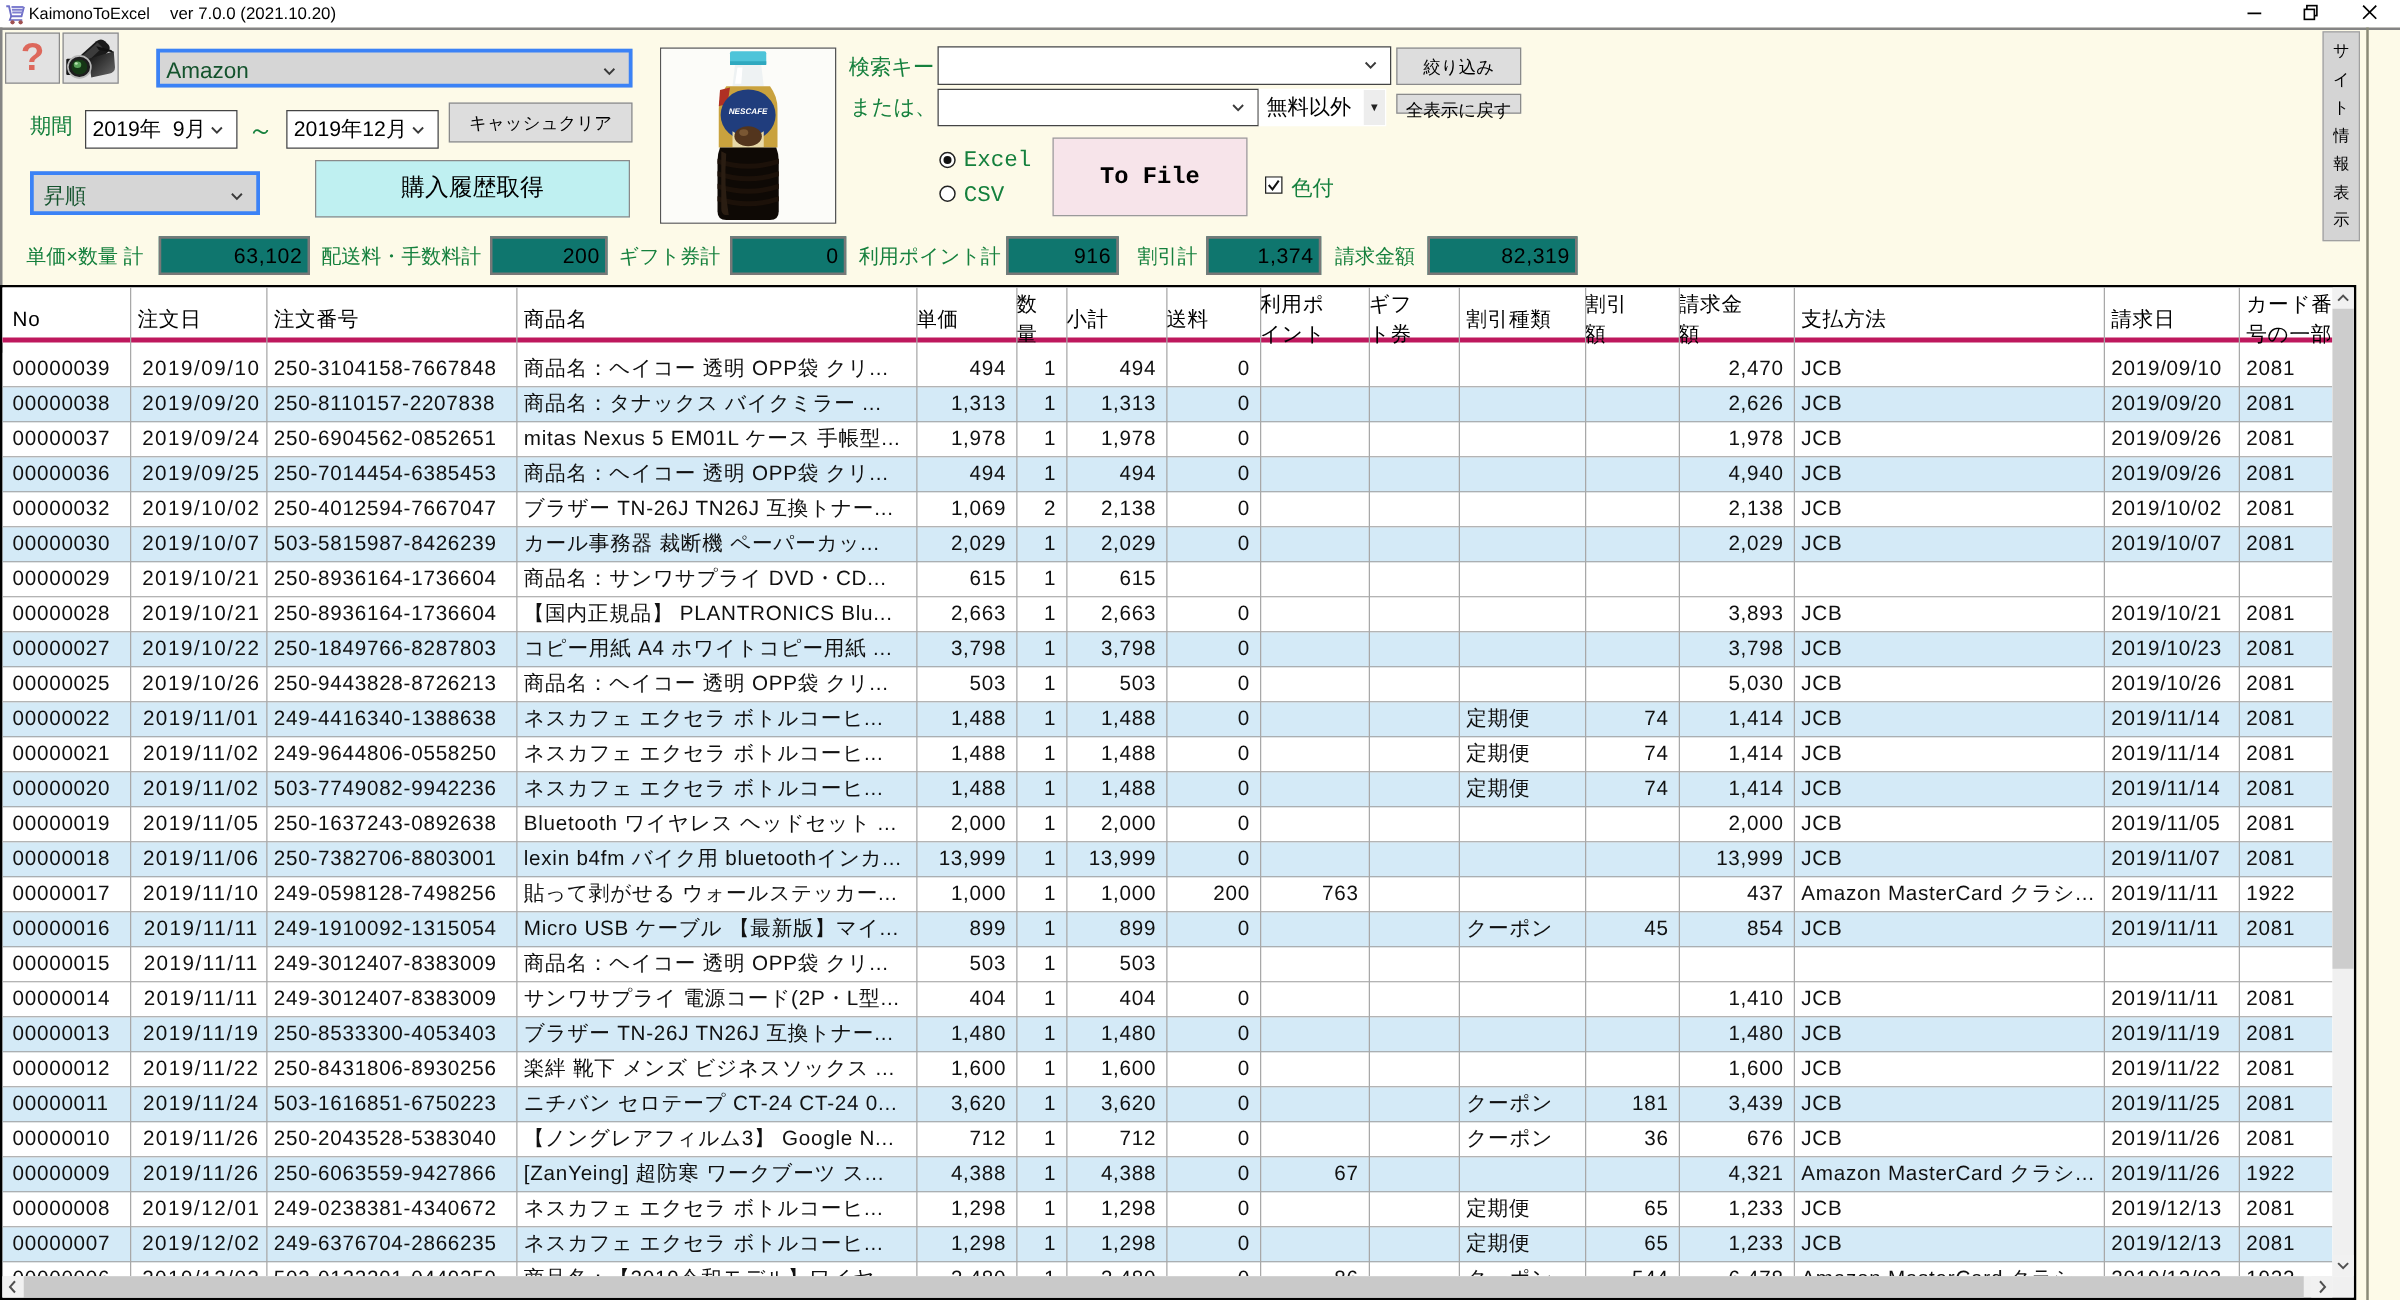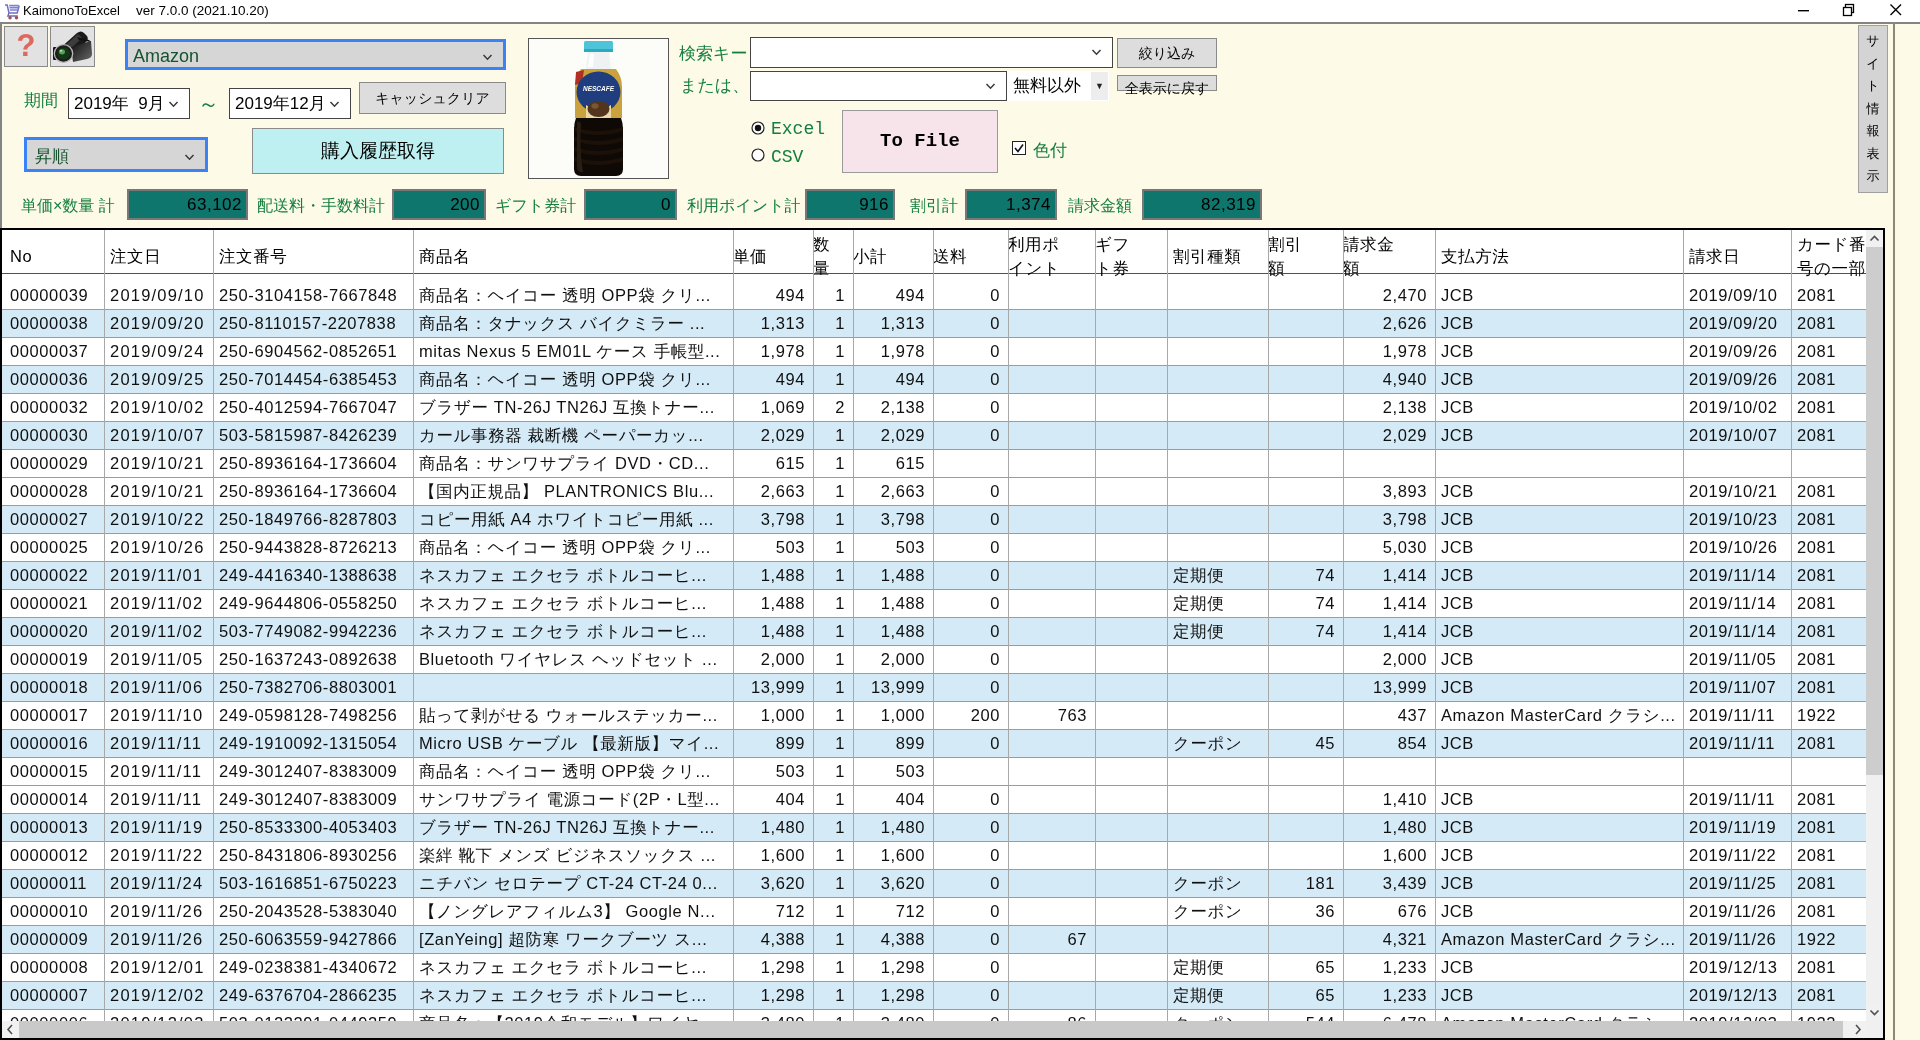--- a/index.html
+++ b/index.html
@@ -13,29 +13,29 @@
 #leftborder{position:absolute;left:0;top:22px;width:2px;height:1018px;background:#848484}
 #rightline{position:absolute;left:1893px;top:22px;width:2px;height:1018px;background:#8a8a78}
 .btn{position:absolute;background:#dddddd;border:1px solid #8a8a8a;color:#000;text-align:center}
 .combo{position:absolute;background:#d6d6d6;border:3px solid #3b82f6;color:#14532d}
 .combow{position:absolute;background:#fff;border:1px solid #444;color:#000}
 label{position:absolute;color:#15803d}
 .sumbox{position:absolute;height:31px;background:#0f766e;border:2px solid #787878;font-size:17px;letter-spacing:0.5px;text-align:right;padding-right:4px;line-height:27px}
 .sumlab{font-size:16px;line-height:20px}
 
 #tbl{position:absolute;left:0;top:228px;width:1885px;height:812px;border:2px solid #000;background:#fff}
-#thead{position:absolute;left:0;top:0;width:1864px;height:44px;background:#fff;border-bottom:1px solid #be185d}
+#thead{position:absolute;left:0;top:0;width:1864px;height:44px;background:#fff;border-bottom:4px solid #be185d}
 .hc{position:absolute;top:0;height:51px;font-size:16.5px;letter-spacing:0.6px;display:flex;flex-direction:column;justify-content:center;align-items:flex-start;line-height:24px;white-space:nowrap}
 .hc em{display:block;font-style:normal}
 #rows{position:absolute;left:0;top:52px;width:1864px;height:739px;overflow:hidden}
 .row{position:relative;width:1864px;height:28px;background:#fff;border-bottom:1px solid #9c9c9c}
 .row.b{background:#d4eaf7}
 .row span{position:absolute;top:0;height:27px;line-height:27px;font-size:16.5px;letter-spacing:0.6px;white-space:nowrap;overflow:hidden;color:#101010}
 .c0{left:0px;width:101px;padding-left:8px;text-align:left}
-.c1{left:102px;width:108px;padding-left:6px;text-align:left}
+.c1{left:102px;width:108px;padding-left:6px;text-align:center}
 .c2{left:211px;width:199px;padding-left:6px;text-align:left}
 .c3{left:411px;width:319px;padding-left:6px;text-align:left}
 .c4{left:731px;width:76px;padding-right:4px;text-align:right}
 .c5{left:811px;width:36px;padding-right:4px;text-align:right}
 .c6{left:851px;width:76px;padding-right:4px;text-align:right}
 .c7{left:931px;width:71px;padding-right:4px;text-align:right}
 .c8{left:1006px;width:83px;padding-right:4px;text-align:right}
 .c9{left:1093px;width:68px;padding-right:4px;text-align:right}
 .c10{left:1165px;width:100px;padding-left:6px;text-align:left}
 .c11{left:1266px;width:71px;padding-right:4px;text-align:right}
@@ -460,20 +460,21 @@
           <span class="c7">0</span>
           <span class="c12">2,000</span>
           <span class="c13">JCB</span>
           <span class="c14">2019/11/05</span>
           <span class="c15">2081</span>
         </div>
 <div class="row b">
           <span class="c0">00000018</span>
           <span class="c1">2019/11/06</span>
           <span class="c2">250-7382706-8803001</span>
+          <span class="c3">lexin b4fm バイク用 bluetoothインカ...</span>
           <span class="c4">13,999</span>
           <span class="c5">1</span>
           <span class="c6">13,999</span>
           <span class="c7">0</span>
           <span class="c12">13,999</span>
           <span class="c13">JCB</span>
           <span class="c14">2019/11/07</span>
           <span class="c15">2081</span>
         </div>
 <div class="row">

